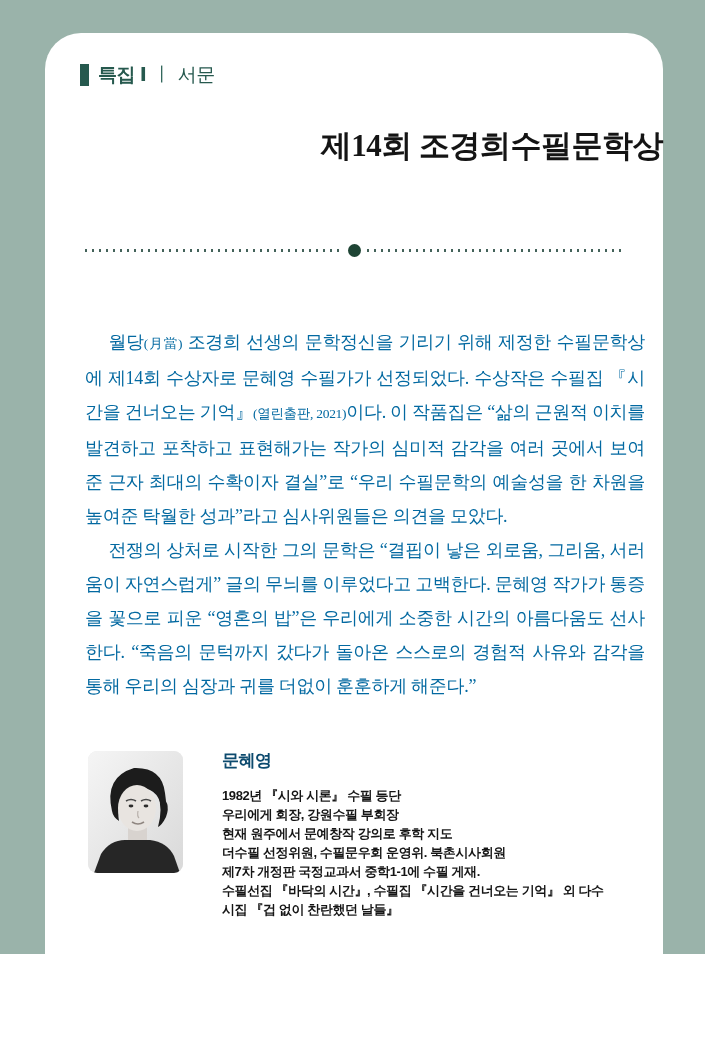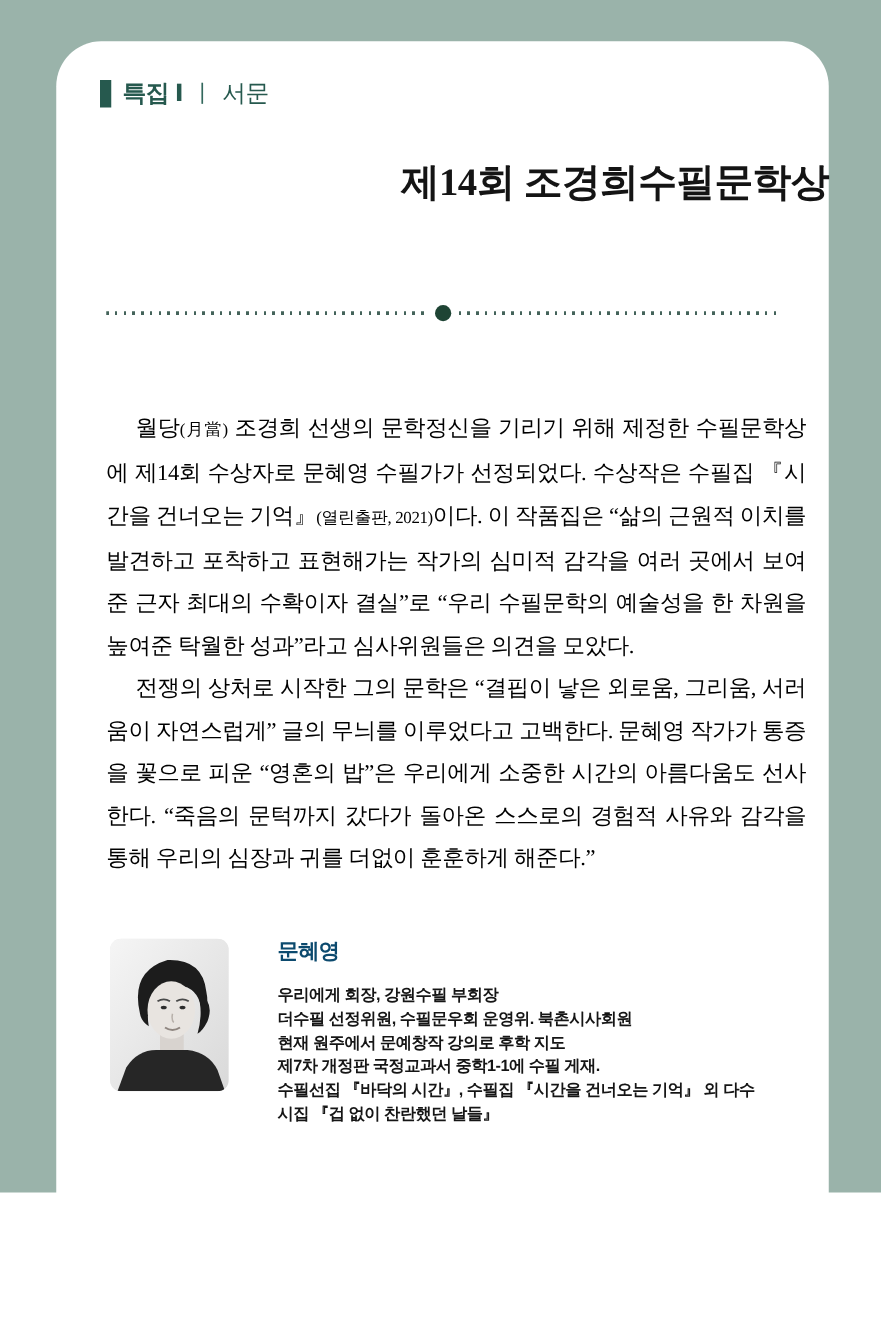--- a/index.html
+++ b/index.html
@@ -68,21 +68,21 @@
     background: #1e4434;
     margin: 0 6px;
   }
   
   .body-text {
     margin: 68px 18px 0 40px;
     font-family: "Liberation Serif", "DejaVu Serif", serif;
     font-size: 18px;
     line-height: 34px;
     letter-spacing: -0.3px;
-    color: #000000;
+    color: #0369a1;
     text-align: justify;
   }
   .para { margin: 0; text-indent: 1.3em; }
   .small-inline { font-size: 13.5px; }
   
   .author {
     margin: 48px 30px 0 43px;
     display: flex;
     align-items: flex-start;
   }
@@ -170,23 +170,24 @@
 
           <path d="M50 60 q-1 5 1 7" stroke="#b7b0aa" stroke-width="1.2" fill="none"></path>
           <path d="M44 71 q6 4 12 0" stroke="#8f8680" stroke-width="1.6" fill="none"></path>
 
           <path d="M6 122 L13 103 Q22 89 37 89 L62 89 Q79 91 86 105 L92 122 Z" fill="#262626"></path>
         </svg>
       </div>
       <div class="author-info">
         <div class="author-name">문혜영</div>
         <div class="bio">
+            <div class="bio-line">1982년 『시와 시론』 수필 등단</div>
             <div class="bio-line">우리에게 회장, 강원수필 부회장</div>
+            <div class="bio-line">현재 원주에서 문예창작 강의로 후학 지도</div>
             <div class="bio-line">더수필 선정위원, 수필문우회 운영위. 북촌시사회원</div>
-            <div class="bio-line">현재 원주에서 문예창작 강의로 후학 지도</div>
             <div class="bio-line">제7차 개정판 국정교과서 중학1-1에 수필 게재.</div>
             <div class="bio-line">수필선집 『바닥의 시간』, 수필집 『시간을 건너오는 기억』 외 다수</div>
             <div class="bio-line">시집 『겁 없이 찬란했던 날들』</div>
           </div>
       </div>
     </div>
 
   </div>
 </div>
 

